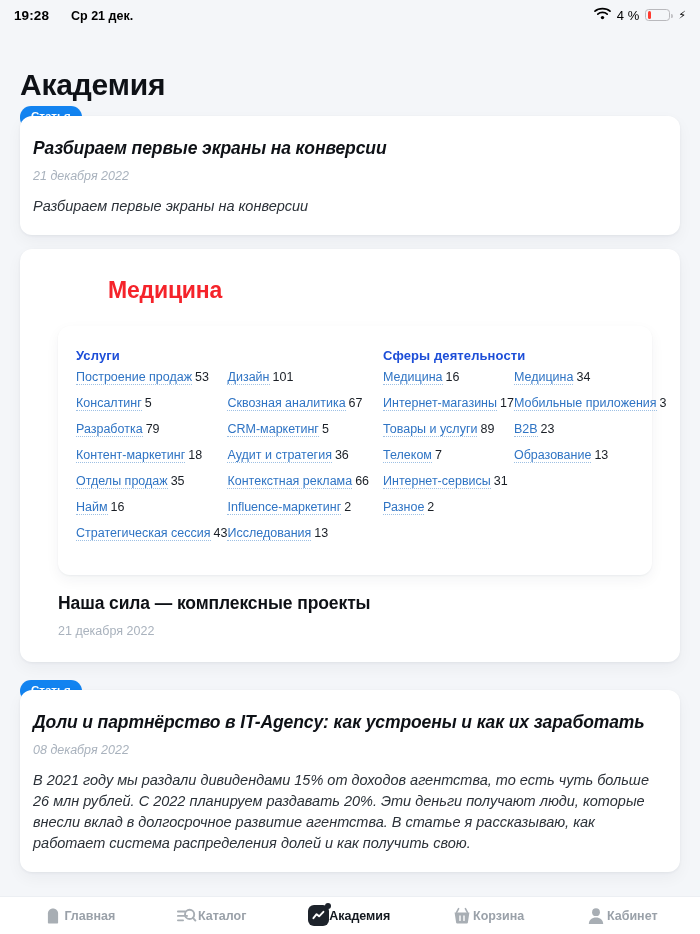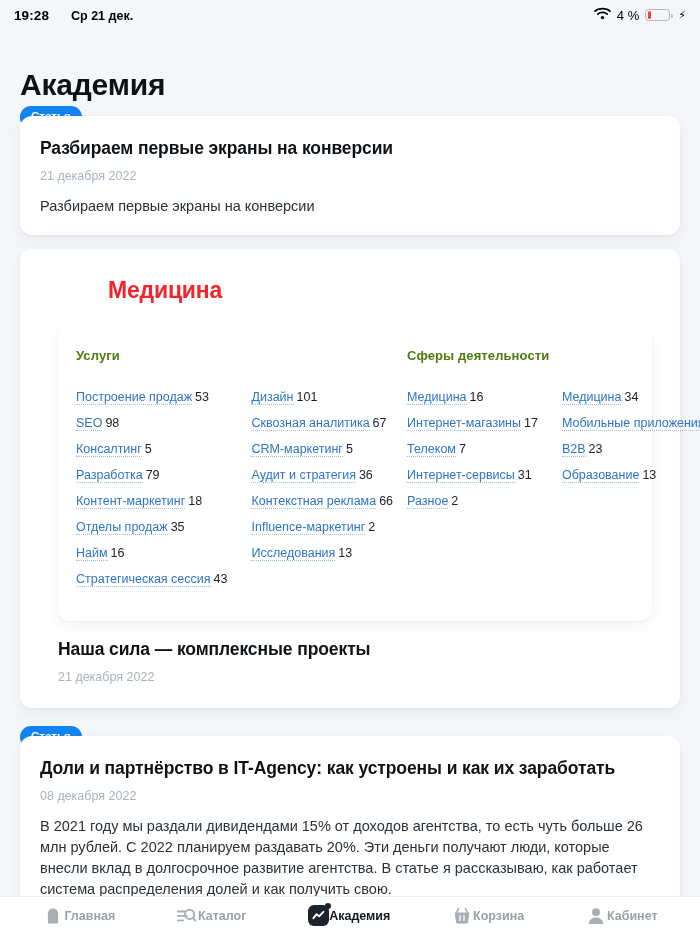--- a/index.html
+++ b/index.html
@@ -40,21 +40,21 @@
   .page-title {
     font-size: 30px; font-weight: 700; color: #0e1116;
     padding: 38px 0 14px 20px; letter-spacing: -0.2px;
   }
 
   .card {
     position: relative; background: #ffffff; border-radius: 12px;
     margin: 0 20px 14px 20px;
     box-shadow: 0 1px 3px rgba(19,31,52,0.06), 0 6px 16px rgba(19,31,52,0.045);
   }
-  .card-inner { padding: 16px 20px 18px 20px; }
+  .card-inner { padding: 16px 20px 18px 13px; font-style: italic; }
 
   .badge {
     display: inline-block; background: #1283f0; color: #ffffff;
     font-size: 11.5px; font-weight: 600; line-height: 1;
     padding: 5px 11px 6px 11px; border-radius: 11px;
     position: relative; top: -10px; left: 0; margin-bottom: -4px;
   }
   .badge-wrap { padding: 0 20px; height: 0; }
 
   .art-title {
@@ -72,23 +72,23 @@
   }
   .panel {
     background: #ffffff; border-radius: 12px; margin: 14px 0 0 20px; margin-right: 10px;
     box-shadow: 0 1px 2px rgba(19,31,52,0.05), 0 5px 14px rgba(19,31,52,0.05);
     padding: 22px 24px 26px 18px;
   }
   .panel-groups { display: flex; }
   .group { flex: 1 1 50%; }
   .group + .group { padding-left: 14px; }
   .group-title {
-    font-size: 13px; font-weight: 700; color: #4d7c0f; margin-bottom: 24px; letter-spacing: .1px;
-  }
-  .cols { display: flex; gap: 24px; }
+    font-size: 13px; font-weight: 700; color: #1d4ed8; margin-bottom: 4px; letter-spacing: .1px;
+  }
+  .cols { display: flex; }
   .col { flex: 1 1 50%; }
   .lnk-row { margin-bottom: 6px; font-size: 12.5px; line-height: 1.6; white-space: nowrap; }
   .lnk {
     color: #2f74c4; border-bottom: 1px dotted #9dc0e4; text-decoration: none;
     cursor: pointer;
   }
   .cnt { color: #1a1f26; margin-left: 3px; }
 
   .proj-footer { padding: 18px 20px 4px 20px; }
   .proj-footer .art-title { font-size: 17.5px; }
@@ -158,21 +158,20 @@
       <div class="proj-heading">Медицина</div>
 
       <div class="panel">
         <div class="panel-groups">
 
           <div class="group">
             <div class="group-title">Услуги</div>
             <div class="cols">
               <div class="col">
                 <div class="lnk-row"><span class="lnk">Построение продаж</span><span class="cnt">53</span></div>
-                <div class="lnk-row"><span class="lnk">SEO</span><span class="cnt">98</span></div>
                 <div class="lnk-row"><span class="lnk">Консалтинг</span><span class="cnt">5</span></div>
                 <div class="lnk-row"><span class="lnk">Разработка</span><span class="cnt">79</span></div>
                 <div class="lnk-row"><span class="lnk">Контент-маркетинг</span><span class="cnt">18</span></div>
                 <div class="lnk-row"><span class="lnk">Отделы продаж</span><span class="cnt">35</span></div>
                 <div class="lnk-row"><span class="lnk">Найм</span><span class="cnt">16</span></div>
                 <div class="lnk-row"><span class="lnk">Стратегическая сессия</span><span class="cnt">43</span></div>
               </div>
               <div class="col">
                 <div class="lnk-row"><span class="lnk">Дизайн</span><span class="cnt">101</span></div>
                 <div class="lnk-row"><span class="lnk">Сквозная аналитика</span><span class="cnt">67</span></div>
@@ -184,20 +183,21 @@
               </div>
             </div>
           </div>
 
           <div class="group">
             <div class="group-title">Сферы деятельности</div>
             <div class="cols">
               <div class="col">
                 <div class="lnk-row"><span class="lnk">Медицина</span><span class="cnt">16</span></div>
                 <div class="lnk-row"><span class="lnk">Интернет-магазины</span><span class="cnt">17</span></div>
+                <div class="lnk-row"><span class="lnk">Товары и услуги</span><span class="cnt">89</span></div>
                 <div class="lnk-row"><span class="lnk">Телеком</span><span class="cnt">7</span></div>
                 <div class="lnk-row"><span class="lnk">Интернет-сервисы</span><span class="cnt">31</span></div>
                 <div class="lnk-row"><span class="lnk">Разное</span><span class="cnt">2</span></div>
               </div>
               <div class="col">
                 <div class="lnk-row"><span class="lnk">Медицина</span><span class="cnt">34</span></div>
                 <div class="lnk-row"><span class="lnk">Мобильные приложения</span><span class="cnt">3</span></div>
                 <div class="lnk-row"><span class="lnk">B2B</span><span class="cnt">23</span></div>
                 <div class="lnk-row"><span class="lnk">Образование</span><span class="cnt">13</span></div>
               </div>

